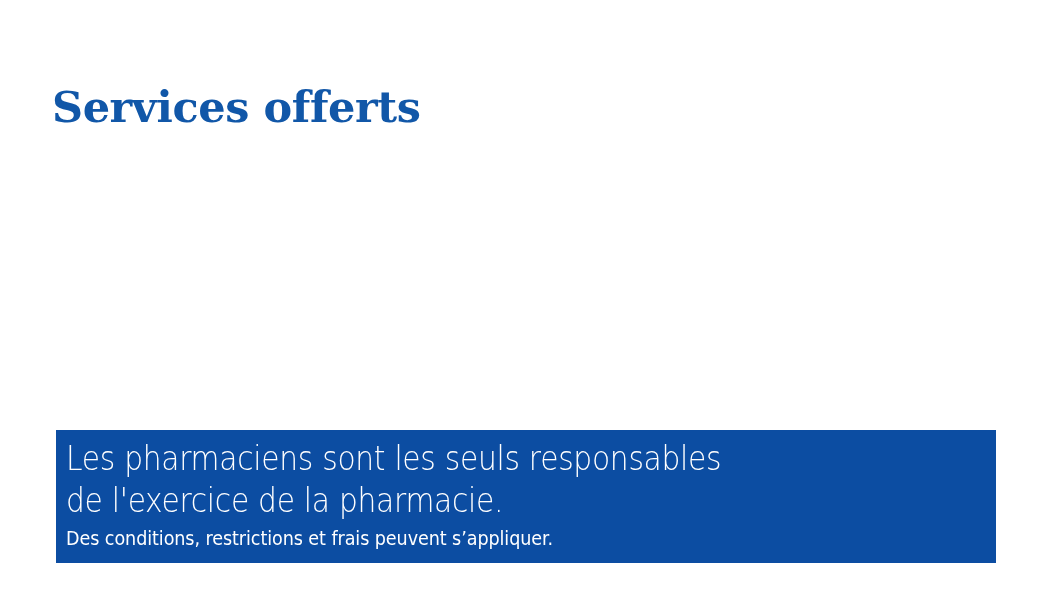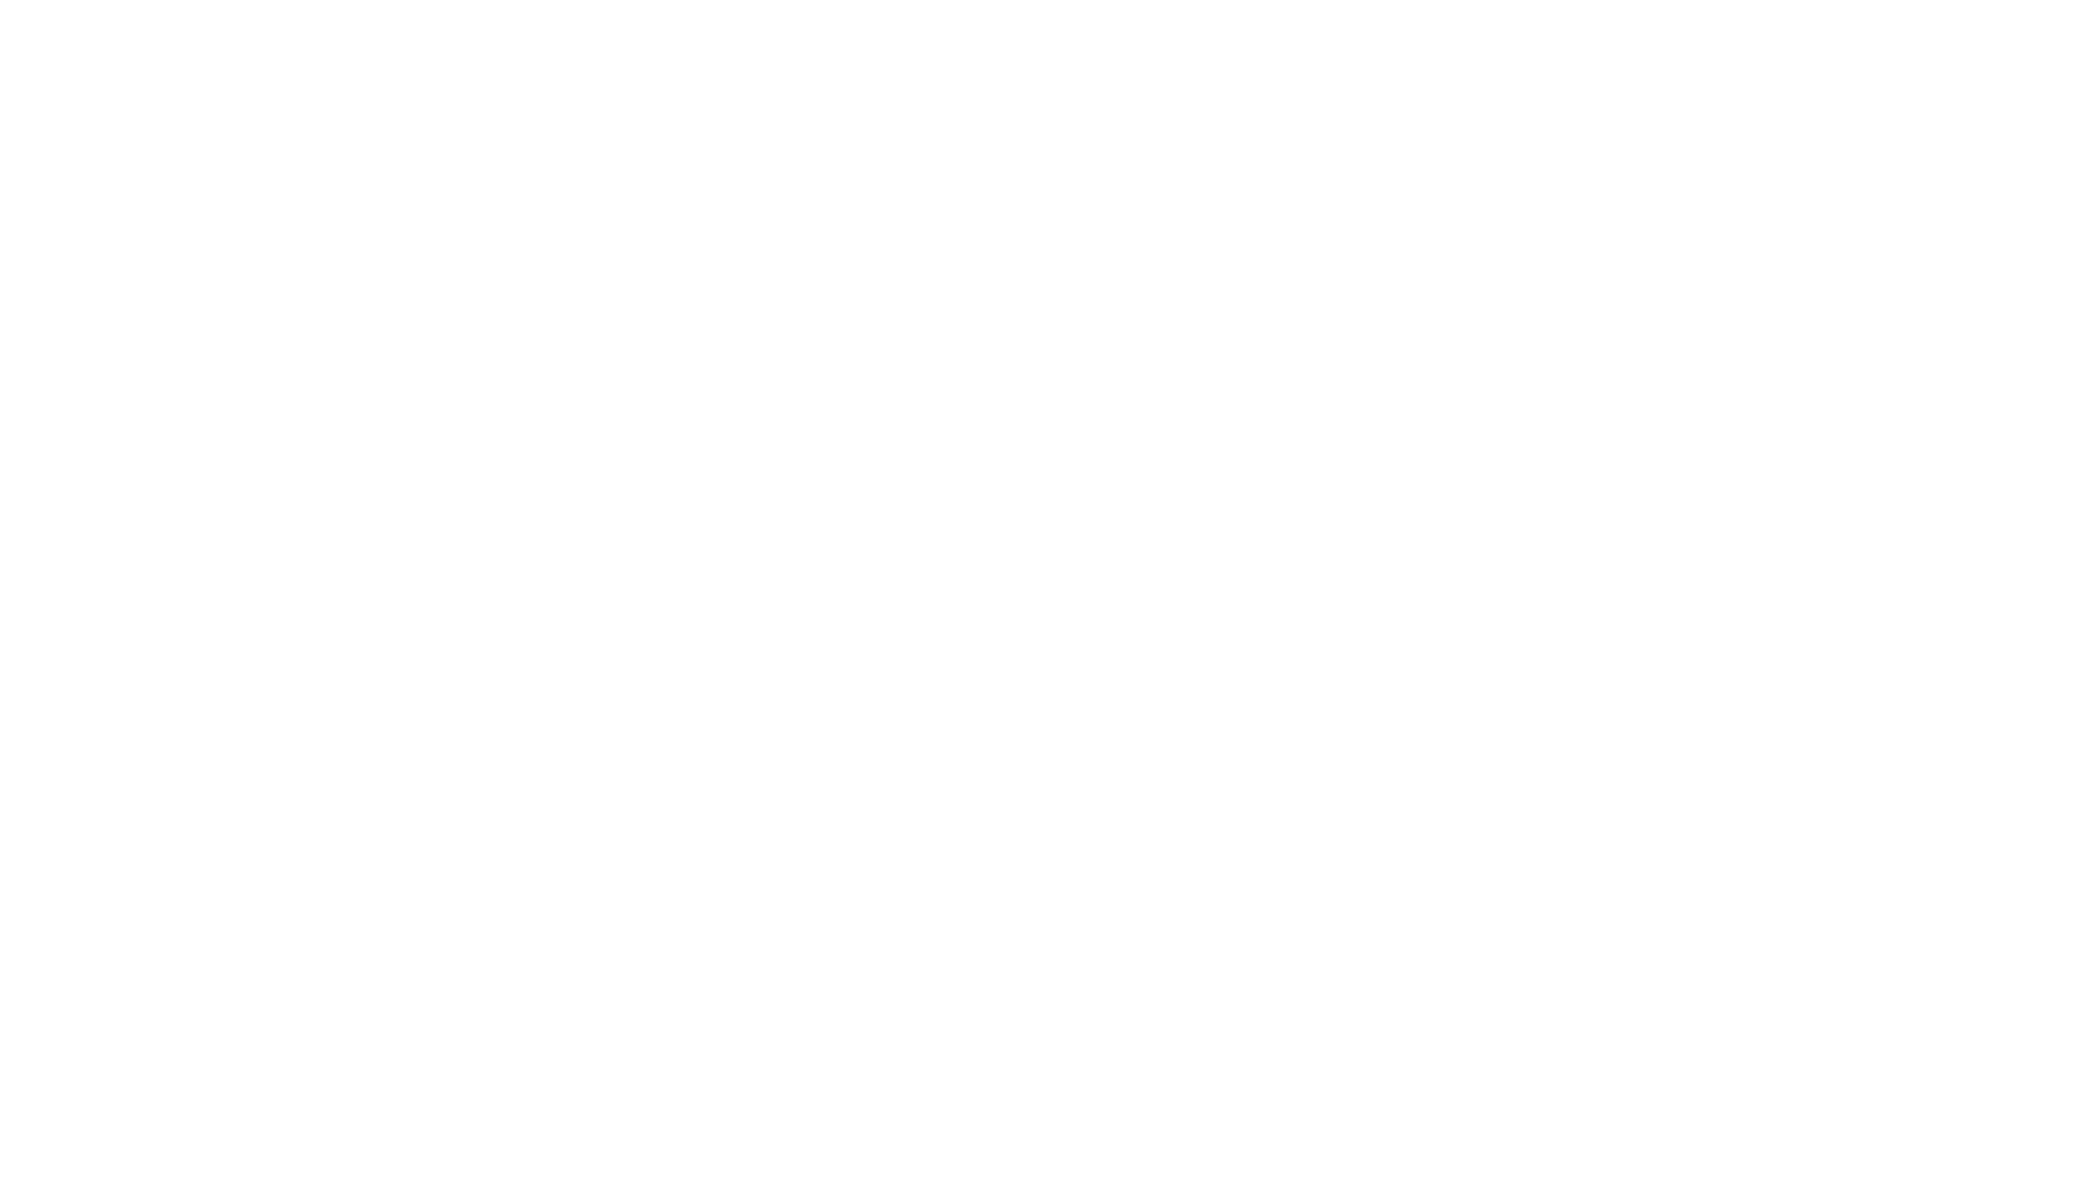--- a/index.html
+++ b/index.html
@@ -76,15 +76,26 @@
     transform: scaleX(0.88);
     transform-origin: left top;
     white-space: nowrap;
   }
 </style>
 </head>
 <body>
 
 <div id="slide">
 
+  <h1 id="slide-title">Services offerts</h1>
 
+  <div id="banner">
+
+    <div id="banner-headline">
+      <span class="hl-line">Les pharmaciens sont les seuls responsables</span>
+      <span class="hl-line">de l'exercice de la pharmacie.</span>
+    </div>
+
+    <div id="banner-subline">Des conditions, restrictions et frais peuvent s’appliquer.</div>
+
+  </div>
 
 </div>
 
 </body></html>

